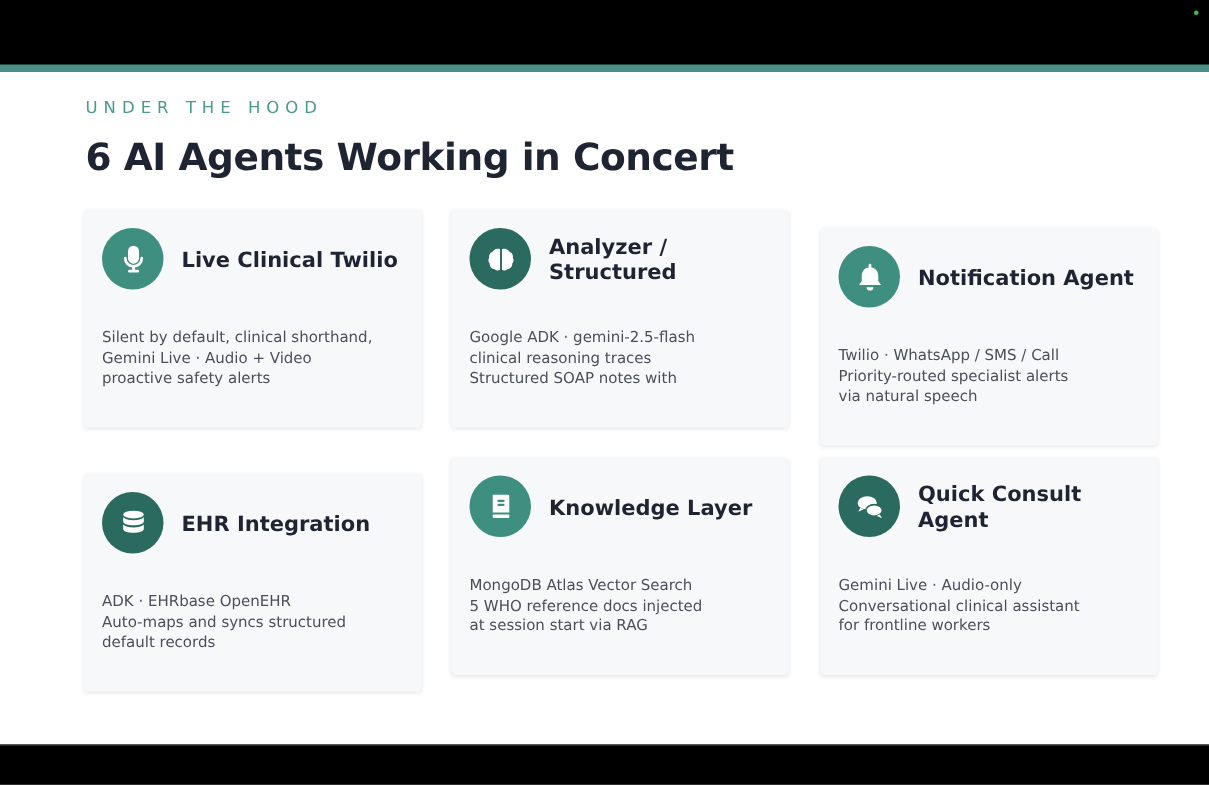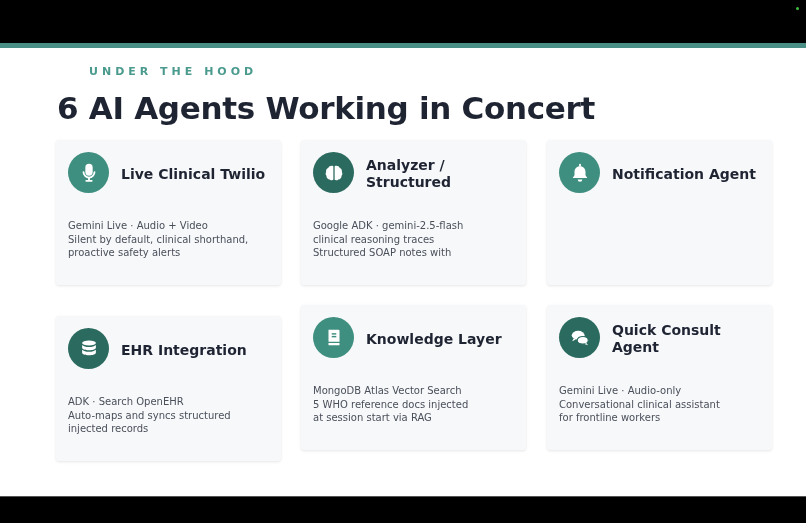--- a/index.html
+++ b/index.html
@@ -7,27 +7,26 @@
     body { font-family: "DejaVu Sans", sans-serif; position: relative; }
 
     .top-bar { position: absolute; left: 0; top: 0; width: 806px; height: 43px; background: #000; }
     .status-dot { position: absolute; right: 7px; top: 7px; width: 3px; height: 3px; border-radius: 50%; background: #3fbf3f; }
     .accent-stripe { position: absolute; left: 0; top: 43px; width: 806px; height: 5px; background: #4a8f86; }
 
     .slide { position: absolute; left: 0; top: 48px; width: 806px; height: 448px; background: #ffffff; }
 
     .eyebrow {
       position: absolute; left: 57px; top: 17px;
-      font-size: 11px; font-weight: bold; letter-spacing: 4px;
+      font-size: 11px; font-weight: normal; letter-spacing: 4px;
       color: #4a9a8e;
-      margin-left: 32px;
     }
     .title {
       position: absolute; left: 57px; top: 42px;
-      font-size: 31px; font-weight: bold; color: #1f2433;
+      font-size: 25px; font-weight: bold; color: #1f2433;
       letter-spacing: -0.3px;
     }
 
     .grid { position: absolute; left: 56px; top: 92px; width: 717px; height: 310px; }
     .card {
       position: absolute; width: 225px; height: 145px;
       background: #f7f8fa; border-radius: 3px;
       box-shadow: 0 1px 3px rgba(0,0,0,0.10);
     }
     .icon-circle {
@@ -66,22 +65,22 @@
       <div class="icon-circle" style="background:#3f8f80;">
         <svg viewBox="0 0 24 24" fill="none" stroke="#fff" stroke-width="2" stroke-linecap="round">
           <rect x="9" y="3" width="6" height="11" rx="3" fill="#fff"></rect>
           <path d="M6 11a6 6 0 0 0 12 0"></path>
           <line x1="12" y1="17" x2="12" y2="20"></line>
           <line x1="9" y1="20.5" x2="15" y2="20.5"></line>
         </svg>
       </div>
       <div class="card-title">Live Clinical Twilio</div>
       <div class="card-desc">
+        <div>Silent by default, clinical shorthand,</div>
         <div>Gemini Live · Audio + Video</div>
-        <div>Silent by default, clinical shorthand,</div>
         <div>proactive safety alerts</div>
       </div>
     </div>
 
     <div class="card" style="left:245px;top:0;">
       <div class="icon-circle" style="background:#2b6b5f;">
         <svg viewBox="0 0 24 24">
           <path d="M11.3 4.5C9 3.6 6.5 4.6 5.7 6.6 3.9 7.2 3 9 3.4 10.8 2.6 12 2.7 13.8 3.8 14.9 3.6 17 5.2 18.9 7.3 19c1.2 1.1 2.9 1.2 4 .4z" fill="#fff"></path>
           <path d="M12.7 4.5C15 3.6 17.5 4.6 18.3 6.6 20.1 7.2 21 9 20.6 10.8 21.4 12 21.3 13.8 20.2 14.9 20.4 17 18.8 18.9 16.7 19c-1.2 1.1-2.9 1.2-4 .4z" fill="#fff"></path>
         </svg>
@@ -92,44 +91,49 @@
           <div>Structured</div>
         </div>
       </div>
       <div class="card-desc">
         <div>Google ADK · gemini-2.5-flash</div>
         <div>clinical reasoning traces</div>
         <div>Structured SOAP notes with</div>
       </div>
     </div>
 
-    <div class="card" style="left:491px;top:0;">
+    <div class="card" style="left:491px;top:12px;">
       <div class="icon-circle" style="background:#3f8f80;">
         <svg viewBox="0 0 24 24">
           <rect x="11" y="2" width="2" height="3" rx="1" fill="#fff"></rect>
           <path d="M12 4.5c-3.6 0-6 2.7-6 6.2v3.8L4 17.5h16l-2-3v-3.8c0-3.5-2.4-6.2-6-6.2z" fill="#fff"></path>
           <path d="M9.5 19a2.5 2.5 0 0 0 5 0z" fill="#fff"></path>
         </svg>
       </div>
       <div class="card-title">Notification Agent</div>
+      <div class="card-desc">
+        <div>Twilio · WhatsApp / SMS / Call</div>
+        <div>Priority-routed specialist alerts</div>
+        <div>via natural speech</div>
+      </div>
     </div>
 
     <div class="card" style="left:0;top:176px;">
       <div class="icon-circle" style="background:#2b6b5f;">
         <svg viewBox="0 0 24 24">
           <ellipse cx="12" cy="5.5" rx="7.5" ry="2.8" fill="#fff"></ellipse>
           <path d="M4.5 7.5v3c0 1.6 3.4 2.8 7.5 2.8s7.5-1.2 7.5-2.8v-3c-1.3 1.4-4.2 2.2-7.5 2.2S5.8 8.9 4.5 7.5z" fill="#fff"></path>
           <path d="M4.5 12.7v3.3c0 1.6 3.4 2.8 7.5 2.8s7.5-1.2 7.5-2.8v-3.3c-1.3 1.4-4.2 2.2-7.5 2.2s-6.2-.8-7.5-2.2z" fill="#fff"></path>
         </svg>
       </div>
       <div class="card-title">EHR Integration</div>
       <div class="card-desc">
-        <div>ADK · Search OpenEHR</div>
+        <div>ADK · EHRbase OpenEHR</div>
         <div>Auto-maps and syncs structured</div>
-        <div>injected records</div>
+        <div>default records</div>
       </div>
     </div>
 
     <div class="card" style="left:245px;top:165px;">
       <div class="icon-circle" style="background:#3f8f80;">
         <svg viewBox="0 0 24 24">
           <path d="M6 3h11a1 1 0 0 1 1 1v12H6z" fill="#fff"></path>
           <rect x="6" y="17.5" width="12" height="2.5" rx="0.5" fill="#fff"></rect>
           <line x1="9.5" y1="7.5" x2="14.5" y2="7.5" stroke="#3f8f80" stroke-width="1.6"></line>
           <line x1="9.5" y1="10.5" x2="14.5" y2="10.5" stroke="#3f8f80" stroke-width="1.6"></line>

